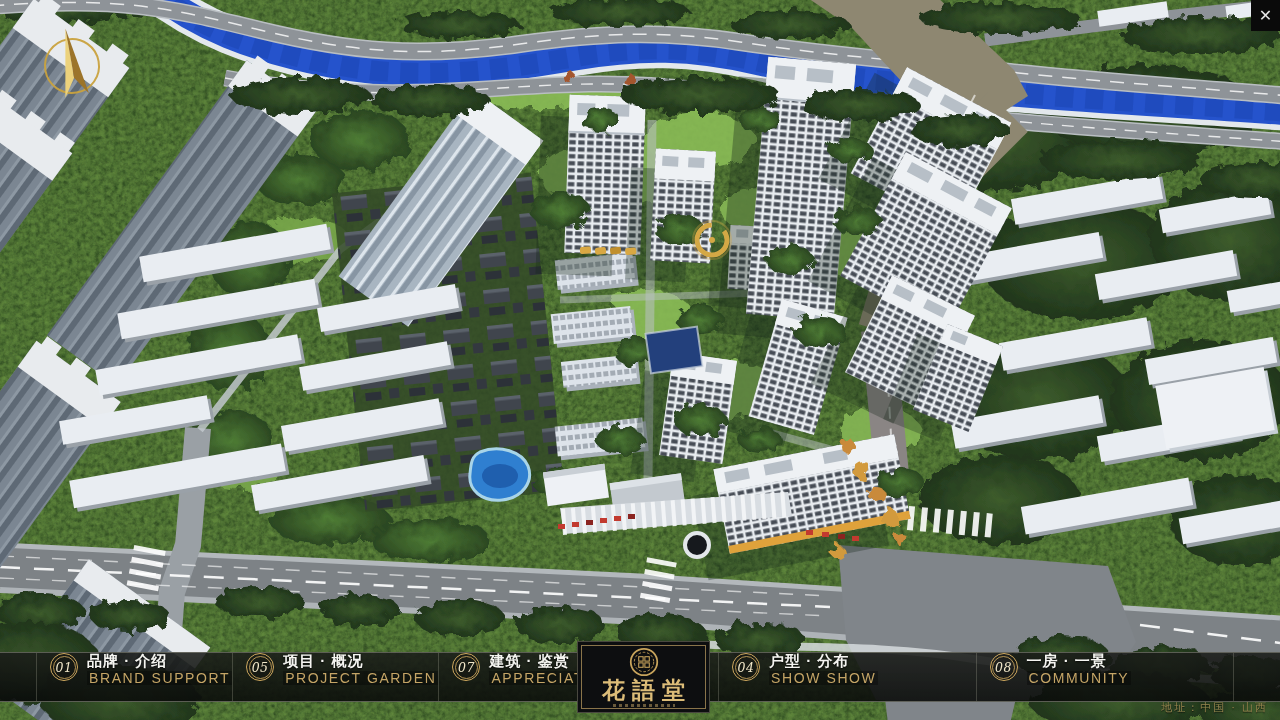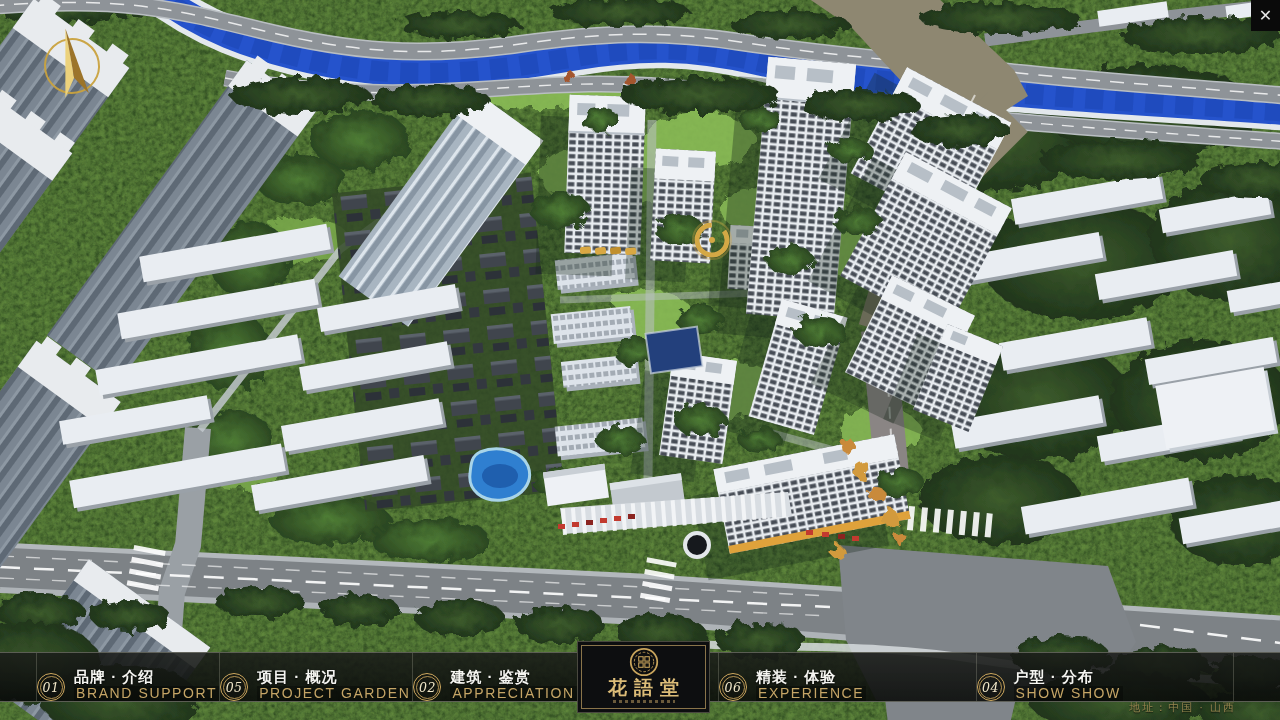--- a/index.html
+++ b/index.html
@@ -14,21 +14,21 @@
 
   
   .navbar{position:absolute;left:0;top:652px;width:1280px;height:50px;
     background:linear-gradient(180deg,rgba(26,28,25,.88),rgba(10,12,10,.9));
     border-top:1px solid rgba(185,185,170,.45);
     border-bottom:1px solid rgba(185,185,170,.4);
     box-sizing:border-box;}
   .nav-group{position:absolute;top:0;height:48px;display:flex;}
   .nav-group.left{left:36px;width:540px;}
   .nav-group.right{left:718px;width:516px;}
-  .nav-item{flex:1 1 0;display:flex;align-items:flex-end;gap:9px;
+  .nav-item{flex:1 1 0;display:flex;align-items:flex-start;gap:9px;padding-left:13px;
     border-left:1px solid rgba(175,175,158,.28);box-sizing:border-box;cursor:pointer;}
   .nav-group.right .nav-item:last-child{border-right:1px solid rgba(175,175,158,.28);}
   .badge{width:26px;height:26px;border-radius:50%;border:1.5px solid #cfa95f;
     position:relative;display:flex;align-items:center;justify-content:center;
     background:rgba(18,18,14,.4);flex:0 0 auto;}
   .badge::before{content:"";position:absolute;inset:1.5px;border:1px solid rgba(207,169,95,.85);
     border-radius:50%;}
   .badge span{font-family:"DejaVu Serif","Liberation Serif",serif;font-style:italic;
     font-size:12.5px;color:#f1e7c9;letter-spacing:.5px;}
   .nav-txt{display:flex;flex-direction:column;line-height:1.05;}
@@ -37,27 +37,27 @@
   .nav-en{margin-top:2px;font-size:14px;color:#c5a566;letter-spacing:1.6px;white-space:nowrap;
     background:rgba(0,0,0,.3);padding:0 2px;align-self:flex-start;}
 
   
   .logo-box{position:absolute;left:577px;top:641px;width:133px;height:72px;
     background:#0d0e10;border:1px solid #49483f;box-sizing:border-box;cursor:pointer;
     display:flex;flex-direction:column;align-items:center;}
   .logo-box::before{content:"";position:absolute;inset:3px;border:1px solid #8a744a;pointer-events:none;}
   .logo-seal{margin-top:5px;width:30px;height:30px;}
   .logo-name{margin-top:1px;font-family:"DejaVu Serif","Liberation Serif",serif;
-    font-size:19px;font-weight:bold;color:#dcbc78;letter-spacing:7px;padding-left:7px;
+    font-size:23px;font-weight:bold;color:#dcbc78;letter-spacing:7px;padding-left:7px;
     line-height:1;text-align:right;}
   .logo-sub{margin-top:3px;width:62px;height:3px;
     background:repeating-linear-gradient(90deg,#8a744a 0 3px,transparent 3px 6px);opacity:.75;}
 
   
-  .address{position:absolute;top:700px;right:44px;font-size:11px;color:#97864f;
+  .address{position:absolute;top:700px;right:12px;font-size:11px;color:#97864f;
     letter-spacing:2px;text-shadow:0 1px 1px rgba(0,0,0,.7);}
 </style>
 </head>
 <body>
 
 <div class="stage">
 
 <svg class="scene" width="1280" height="720" viewBox="0 0 1280 720">
   <defs>
     <radialGradient id="treeD">
@@ -596,46 +596,46 @@
       <div class="badge">
             <span>05</span>
           </div>
       <div class="nav-txt">
             <span class="nav-zh">项目 · 概况</span>
       <span class="nav-en">PROJECT GARDEN</span>
           </div>
     </div>
     <div class="nav-item">
       <div class="badge">
-            <span>02</span>
+            <span>07</span>
           </div>
       <div class="nav-txt">
             <span class="nav-zh">建筑 · 鉴赏</span>
       <span class="nav-en">APPRECIATION</span>
           </div>
     </div>
   </div>
 
   <div class="nav-group right">
     <div class="nav-item">
       <div class="badge">
-            <span>06</span>
+            <span>04</span>
           </div>
       <div class="nav-txt">
-            <span class="nav-zh">精装 · 体验</span>
-      <span class="nav-en">EXPERIENCE</span>
+            <span class="nav-zh">户型 · 分布</span>
+      <span class="nav-en">SHOW SHOW</span>
           </div>
     </div>
     <div class="nav-item">
       <div class="badge">
-            <span>04</span>
+            <span>08</span>
           </div>
       <div class="nav-txt">
-            <span class="nav-zh">户型 · 分布</span>
-      <span class="nav-en">SHOW SHOW</span>
+            <span class="nav-zh">一房 · 一景</span>
+      <span class="nav-en">COMMUNITY</span>
           </div>
     </div>
   </div>
 </nav>
 
 <div class="logo-box">
   <svg class="logo-seal" viewBox="0 0 34 34">
     <circle cx="17" cy="17" r="15" fill="none" stroke="#c8a45c" stroke-width="2"></circle>
     <circle cx="17" cy="17" r="11" fill="none" stroke="#c8a45c" stroke-width="1" stroke-dasharray="3 2"></circle>
     <rect x="11" y="11" width="5" height="5" fill="none" stroke="#c8a45c" stroke-width="1.2"></rect>

